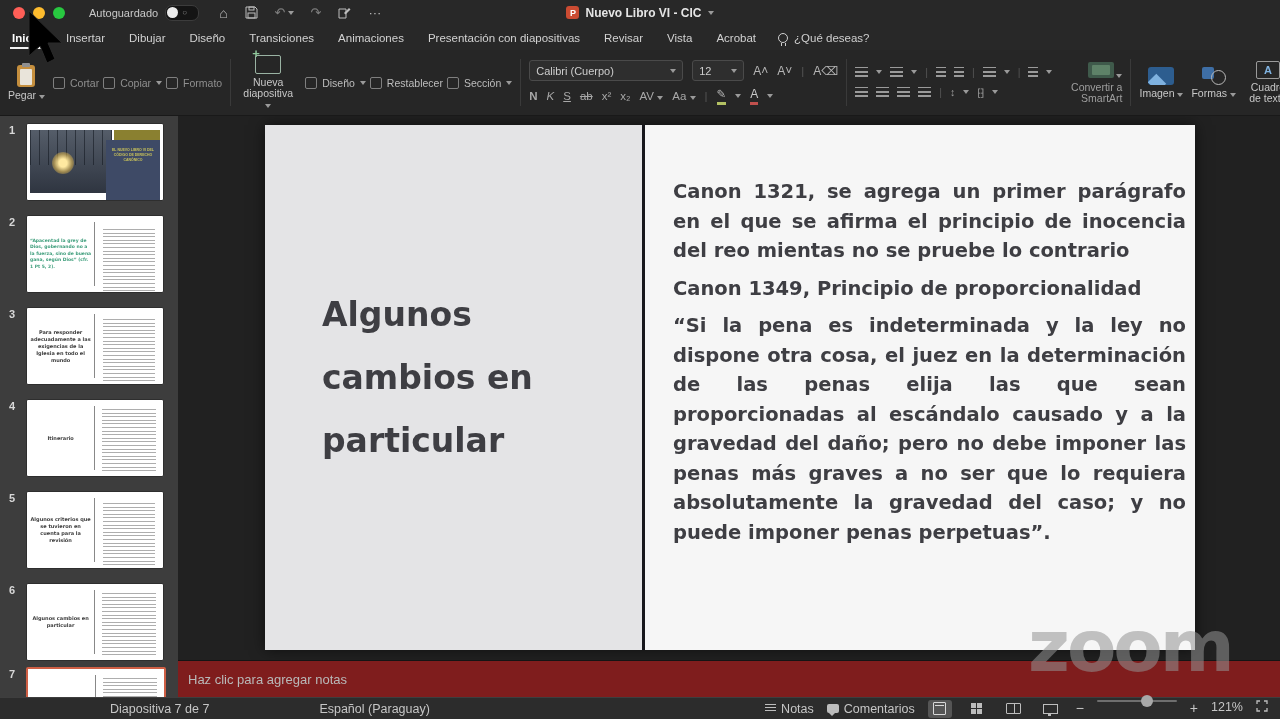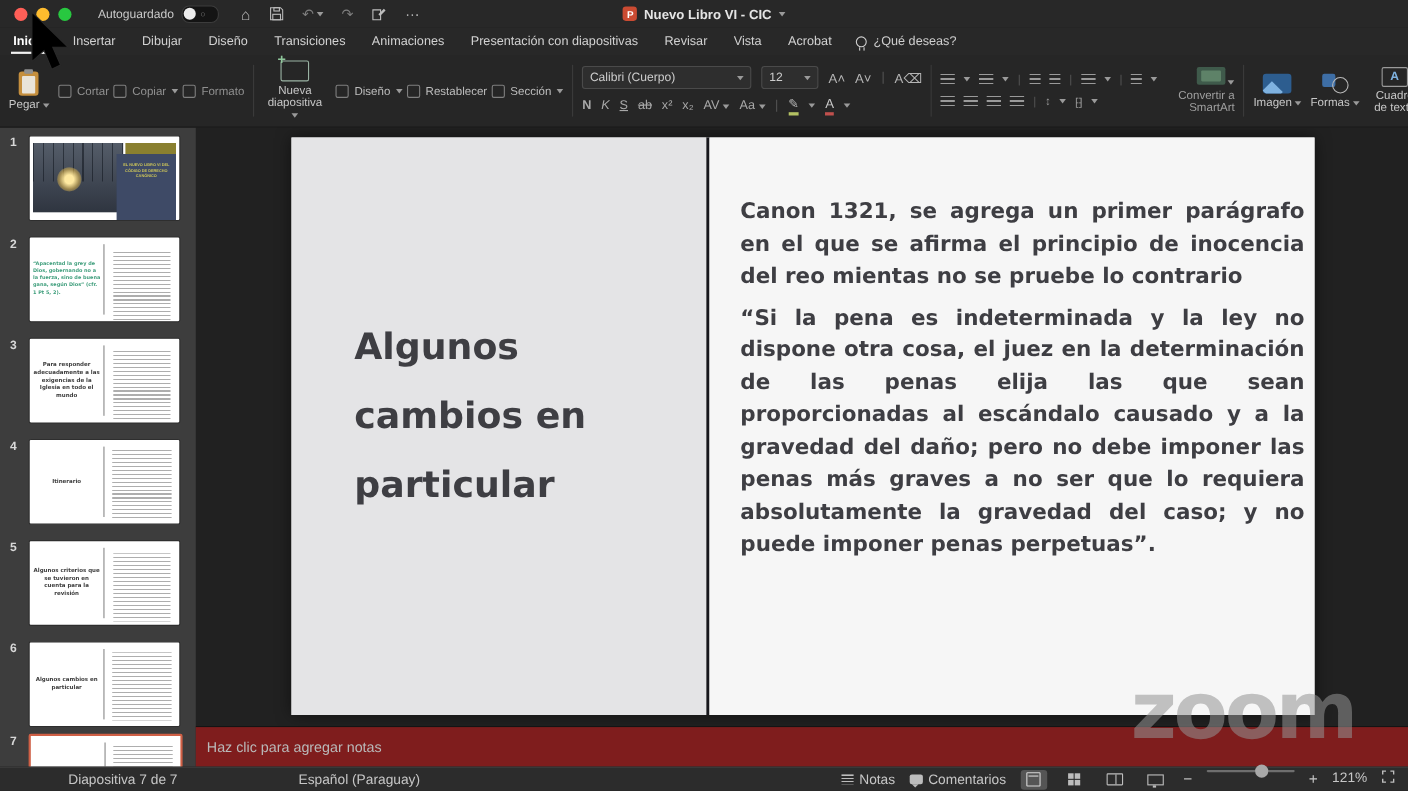--- a/index.html
+++ b/index.html
@@ -132,21 +132,21 @@
       font-weight:bold;font-size:72px;line-height:1;letter-spacing:-3px;color:rgba(148,148,148,.55);}
 
   
   .notes{position:absolute;left:178px;top:660px;width:1102px;height:37px;background:#7f1d1d;
          border-top:1px solid #141414;display:flex;align-items:center;padding-left:10px;box-sizing:border-box;
          color:#b9b9b9;font-size:13px;z-index:3;}
 
   
   .status{position:absolute;left:0;top:697px;width:1280px;height:22px;background:#2c2c2c;
           border-top:1px solid #3e3e3e;display:flex;align-items:center;color:#c6c6c6;font-size:12.5px;
-          box-sizing:border-box;z-index:6;}
+          box-sizing:border-box;z-index:6;padding-left:48px;}
   .st-slide{margin-left:62px;}
   .st-lang{margin-left:110px;}
   .st-right{margin-left:auto;display:flex;gap:13px;margin-right:12px;}
   .st-item{display:flex;align-items:center;gap:5px;}
   .n-ico{width:11px;height:9px;background:repeating-linear-gradient(to bottom,#bdbdbd 0 1px,transparent 1px 3px);}
   .c-ico{width:12px;height:9px;background:#bdbdbd;border-radius:2px;position:relative;}
   .c-ico::after{content:"";position:absolute;left:2px;bottom:-3px;border-left:3px solid transparent;
                 border-right:3px solid transparent;border-top:3px solid #bdbdbd;}
   .vbtn{width:24px;height:18px;display:flex;align-items:center;justify-content:center;border-radius:3px;}
   .vbtn.active{background:#555555;}
@@ -481,20 +481,21 @@
         <div class="s-title">
           <div>Algunos</div>
           <div>cambios en</div>
           <div>particular</div>
         </div>
       </div>
       <div class="s-div"></div>
       <div class="s-right">
         <div class="s-body">
           <p>Canon 1321, se agrega un primer parágrafo en el que se afirma el principio de inocencia del reo mientas no se pruebe lo contrario</p>
+          <p>Canon 1349, Principio de proporcionalidad</p>
           <p>“Si la pena es indeterminada y la ley no dispone otra cosa, el juez en la determinación de las penas elija las que sean proporcionadas al escándalo causado y a la gravedad del daño; pero no debe imponer las penas más graves a no ser que lo requiera absolutamente la gravedad del caso; y no puede imponer penas perpetuas”.</p>
         </div>
       </div>
     </div>
   </div>
 
   <div class="wm">zoom</div>
 
   <div class="notes">
     <span>Haz clic para agregar notas</span>

